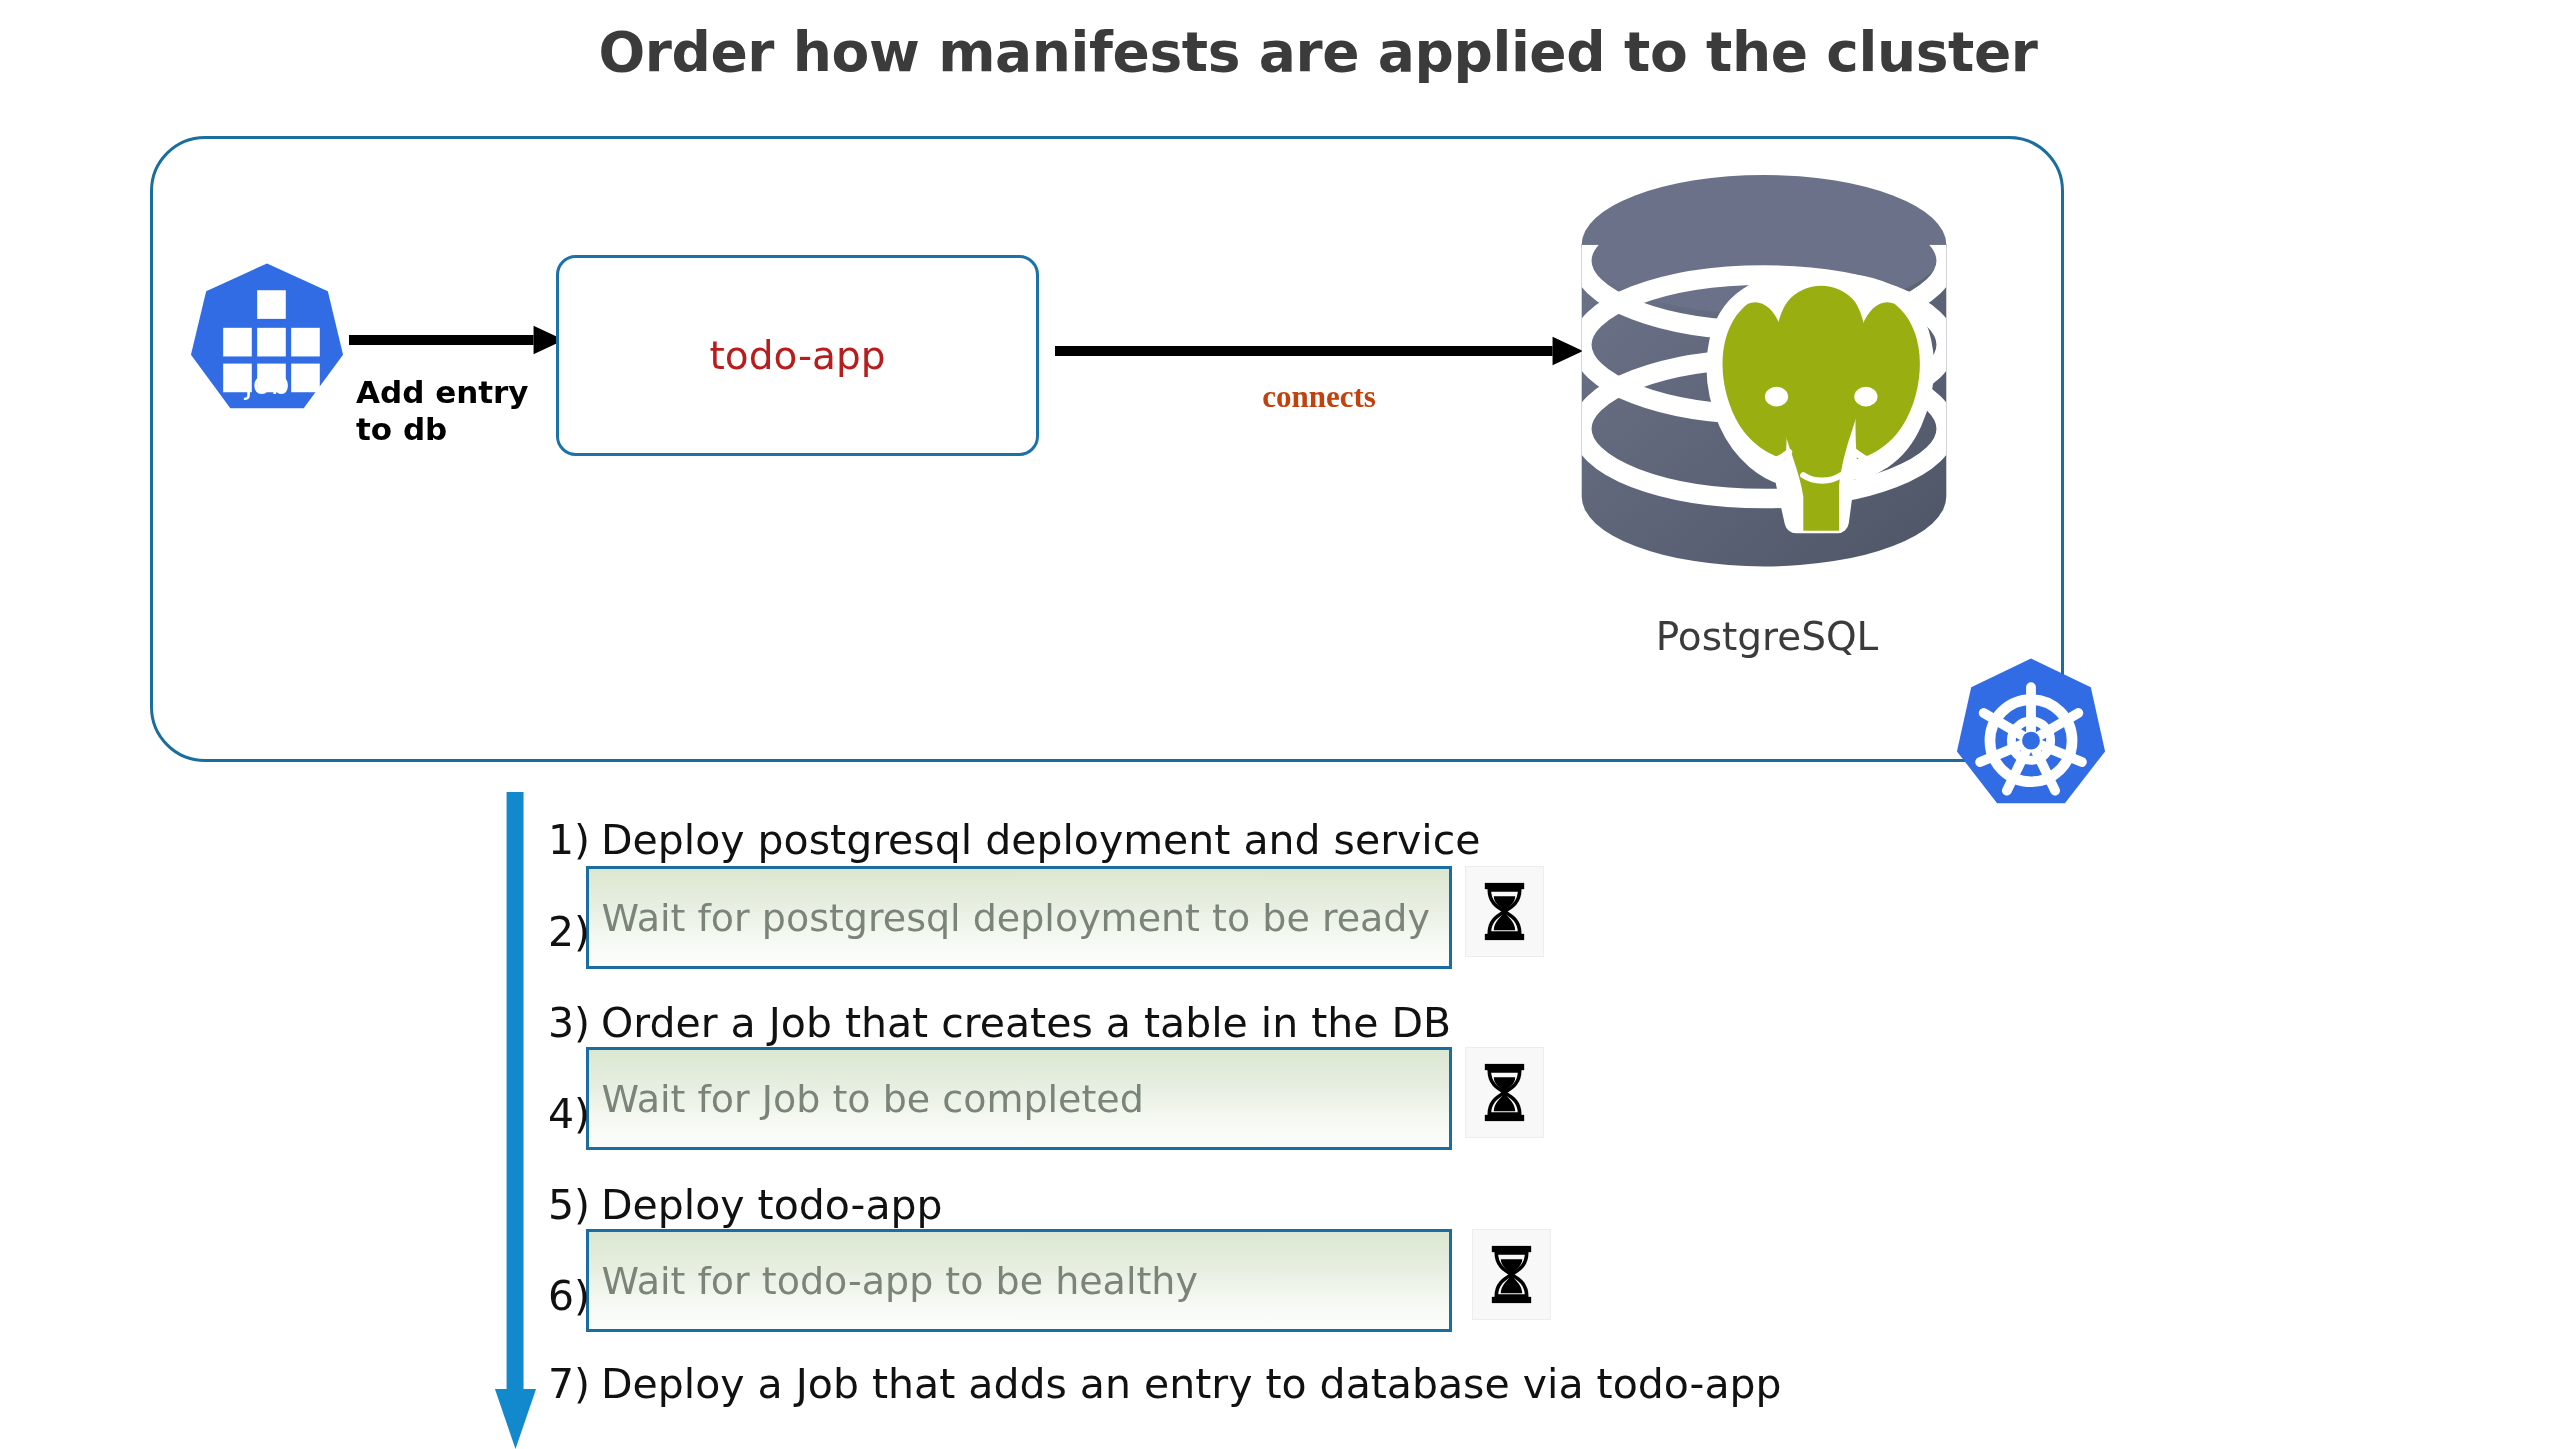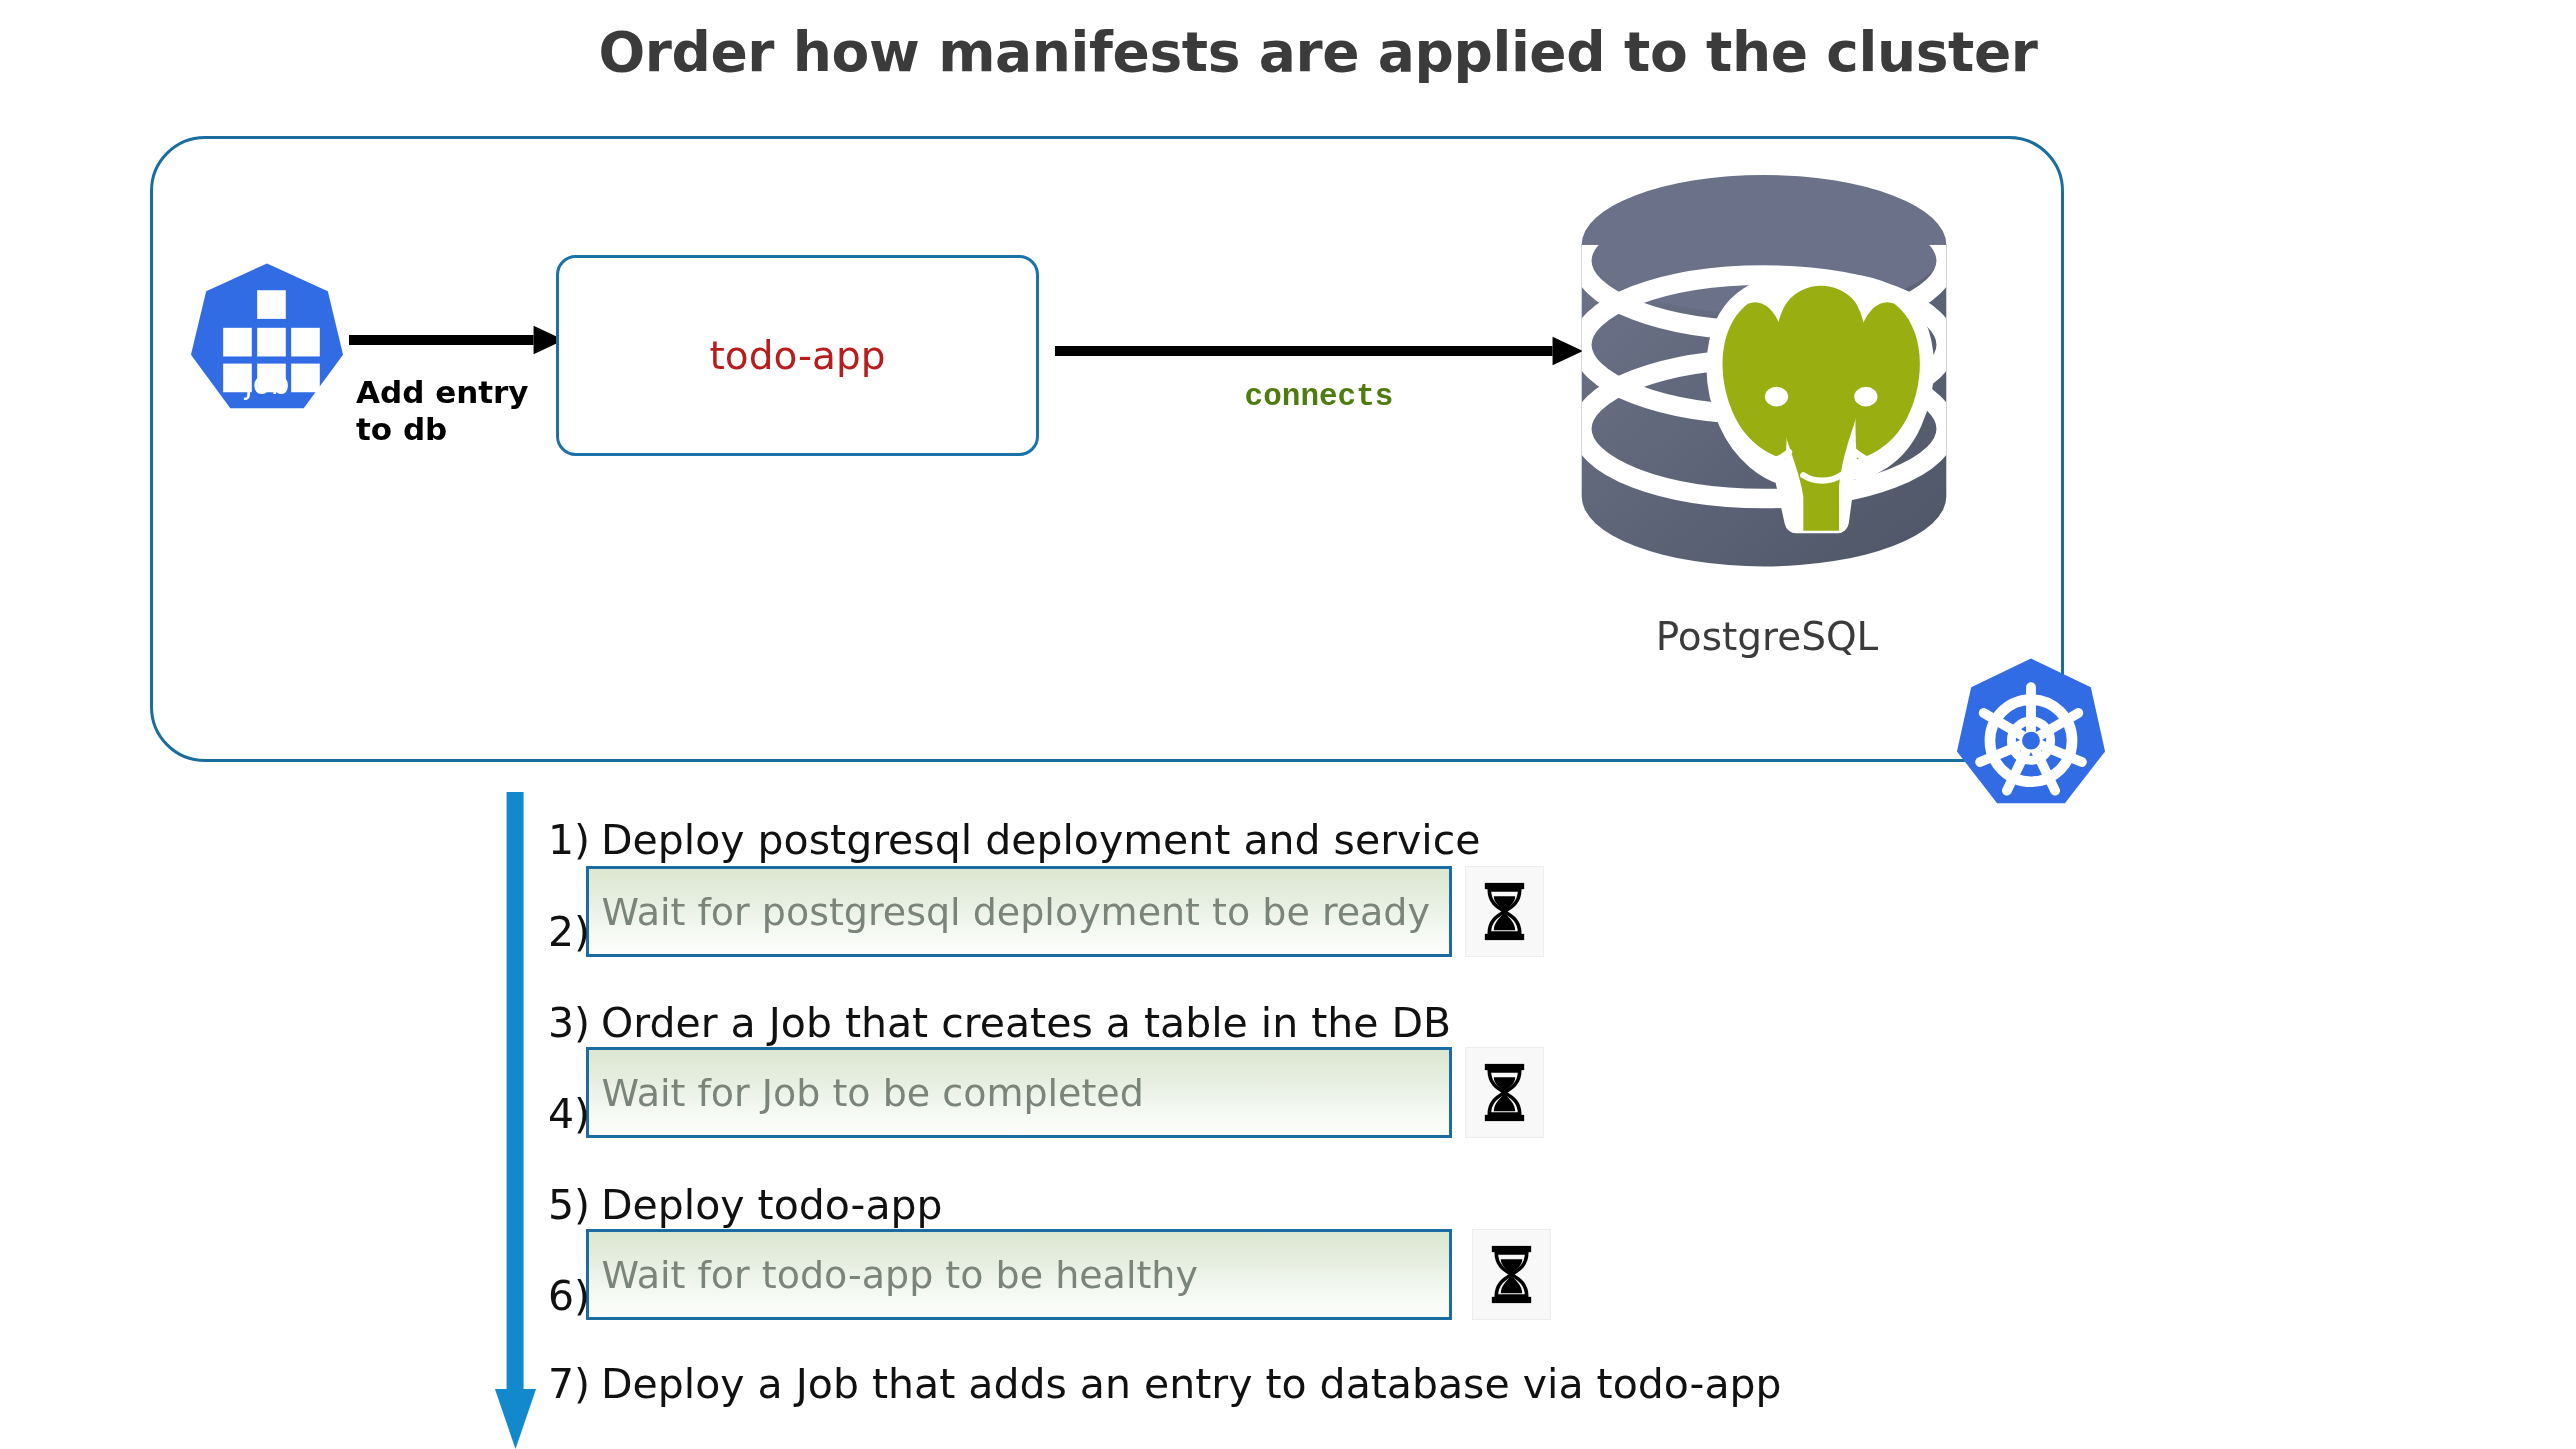--- a/index.html
+++ b/index.html
@@ -116,22 +116,22 @@
     height: 36px;
   }
   #label-connects {
     position: absolute;
     left: 1055px;
     top: 379px;
     width: 528px;
     text-align: center;
     font-size: 31px;
     font-weight: bold;
-    color: #4d7c0f;
-    font-family: Liberation Mono, monospace;
+    color: #c2410c;
+    font-family: Liberation Serif, serif;
   }
 
   
   #postgres-icon-wrap {
     position: absolute;
     left: 1567px;
     top: 175px;
     width: 394px;
     height: 420px;
   }
@@ -187,21 +187,21 @@
     font-size: 41px;
     color: #111111;
     font-family: "DejaVu Sans", sans-serif;
     white-space: nowrap;
     pointer-events: auto;
   }
   .wait-box {
     position: absolute;
     left: 586px;
     width: 866px;
-    height: 91px;
+    height: 103px;
     border: 3.6px solid #1b6ca0;
     box-sizing: border-box;
     background: linear-gradient(to bottom, #dbe7d1 0%, #e8efe2 40%, #f6faf4 75%, #fcfdfb 100%);
     z-index: 3;
     pointer-events: auto;
   }
   .wait-text {
     position: absolute;
     left: 12.5px;
     top: 50%;

